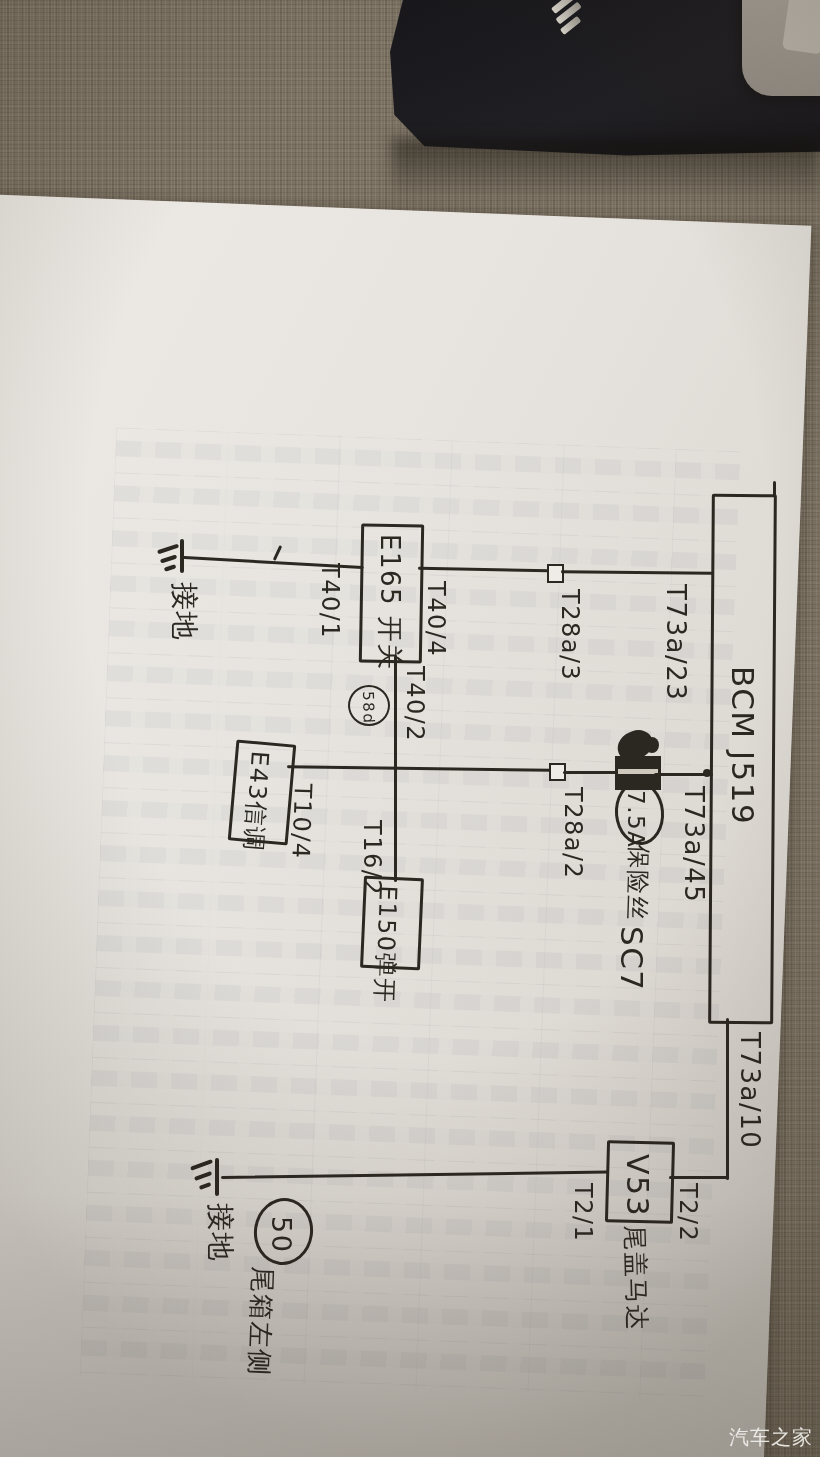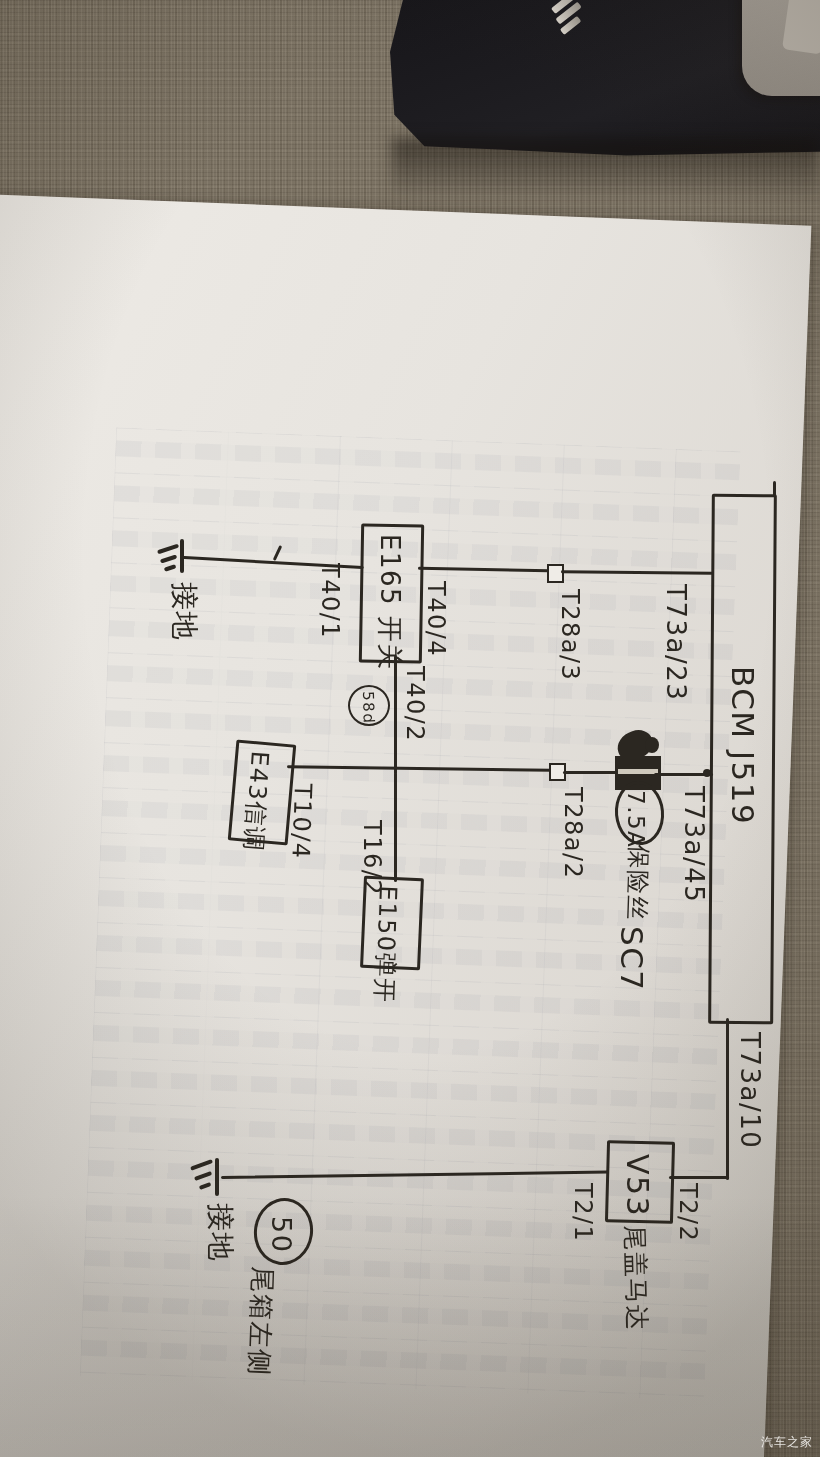--- a/index.html
+++ b/index.html
@@ -46,21 +46,21 @@
   .vt{position:absolute;transform-origin:0 0;transform:rotate(90deg);color:#2b2721;
       white-space:nowrap;line-height:1;letter-spacing:1.5px;font-weight:500;}
   .r90b{transform:rotate(92deg);} .r90c{transform:rotate(88.5deg);} .r90d{transform:rotate(94deg);}
   .oval{position:absolute;border:3px solid #2b2721;border-radius:50%;background:transparent;}
   .dot{position:absolute;background:#2b2721;border-radius:50%;}
 
   
   .vignette{left:0;top:0;width:820px;height:1457px;pointer-events:none;
     background:radial-gradient(ellipse 620px 900px at 52% 38%, rgba(0,0,0,0) 55%, rgba(48,40,28,0.20) 100%),
                linear-gradient(to bottom, rgba(0,0,0,0) 82%, rgba(40,32,22,0.16) 100%);}
-  .watermark{right:7px;bottom:6px;color:#f2f0ed;font-size:12px;letter-spacing:1px;opacity:.92;}
+  .watermark{right:7px;bottom:6px;color:#f2f0ed;font-size:20px;letter-spacing:1px;opacity:.92;}
 </style>
 </head>
 <body>
 
 <div class="abs fabric"></div>
 
 <div class="abs paper">
   <div class="abs ghost"></div>
 </div>
 

